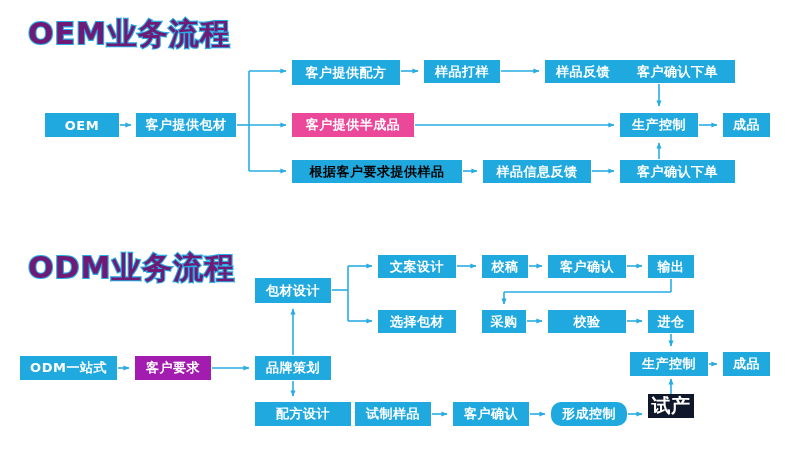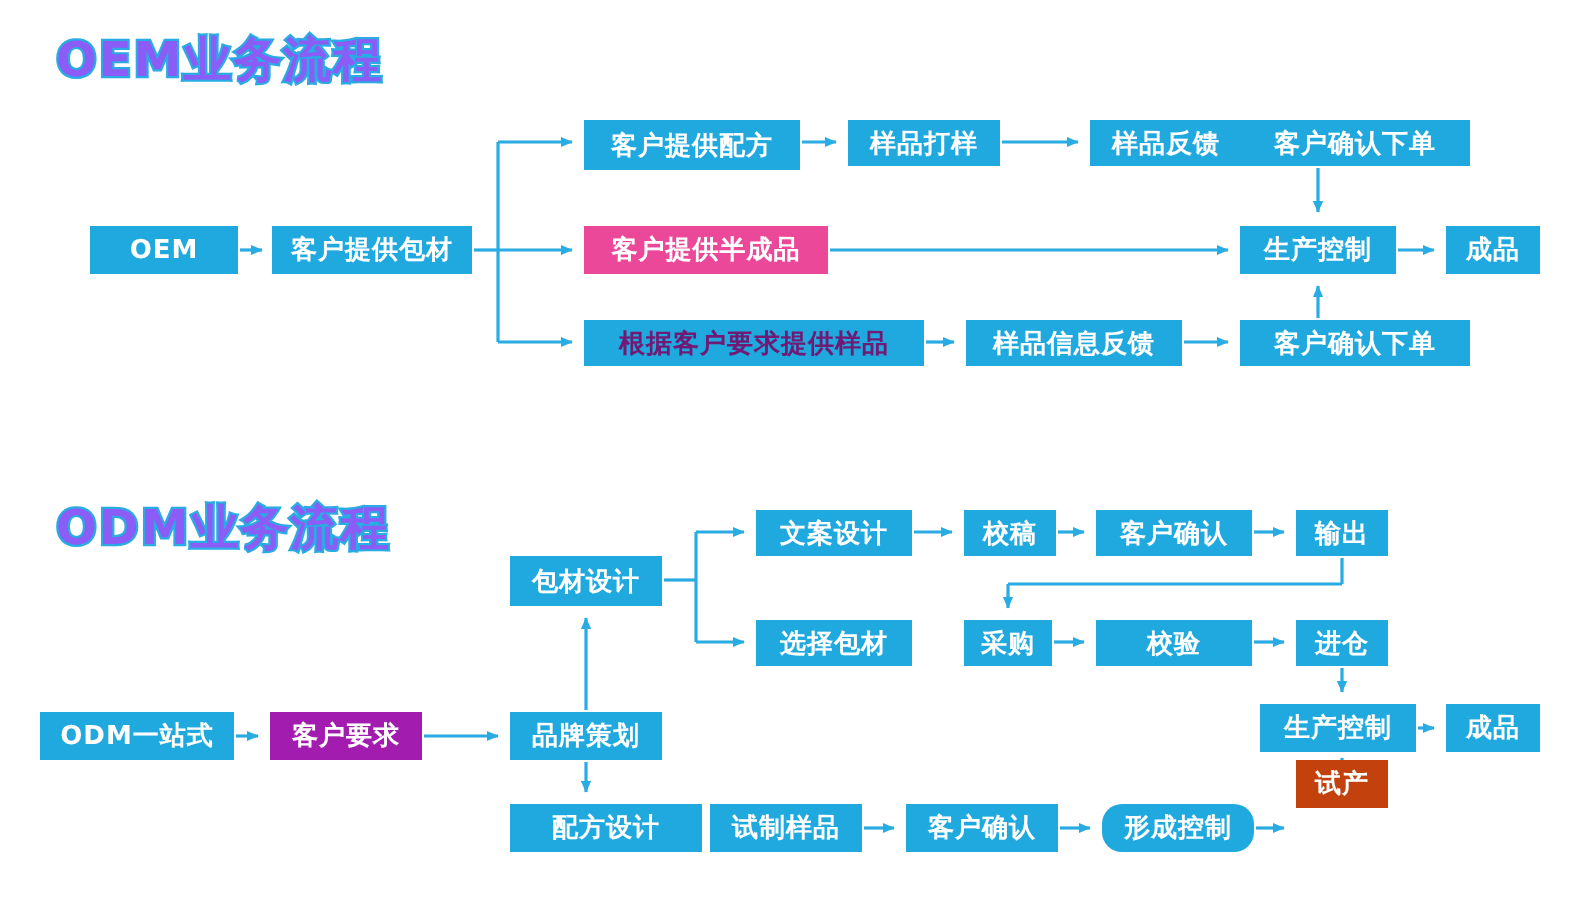--- a/index.html
+++ b/index.html
@@ -19,23 +19,23 @@
     color:#ffffff;
     font-weight:bold;
     display:flex;align-items:center;justify-content:center;
     letter-spacing:0.5px;
     box-sizing:border-box;
     white-space:nowrap;
   }
 
   .section-title{
     position:absolute;
-    font-size:24px;
+    font-size:30px;
     font-weight:bold;
-    color:#8b5cf6;
+    color:#701a75;
     -webkit-text-stroke:2.2px #29ace3;
     paint-order:stroke fill;
     letter-spacing:1px;
     white-space:nowrap;
     text-shadow:
        0 0 0 #29ace3;
   }
 </style>
 </head>
 <body>
@@ -115,21 +115,21 @@
 
   <div class="node" style="left: 45px; top: 113px; width: 74px; height: 24px; font-size: 13px; background: rgb(31, 169, 222); color: rgb(255, 255, 255);">OEM</div>
   <div class="node" style="left: 136px; top: 113px; width: 100px; height: 24px; font-size: 13px; background: rgb(31, 169, 222); color: rgb(255, 255, 255);">客户提供包材</div>
   <div class="node" style="left: 292px; top: 60px; width: 108px; height: 25px; font-size: 13px; background: rgb(31, 169, 222); color: rgb(255, 255, 255);">客户提供配方</div>
   <div class="node" style="left: 424px; top: 60px; width: 76px; height: 23px; font-size: 13px; background: rgb(31, 169, 222); color: rgb(255, 255, 255);">样品打样</div>
   <div class="node" style="left: 545px; top: 60px; width: 76px; height: 23px; font-size: 13px; background: rgb(31, 169, 222); color: rgb(255, 255, 255);">样品反馈</div>
   <div class="node" style="left: 620px; top: 60px; width: 115px; height: 23px; font-size: 13px; background: rgb(31, 169, 222); color: rgb(255, 255, 255);">客户确认下单</div>
   <div class="node" style="left: 292px; top: 113px; width: 122px; height: 24px; font-size: 13px; background: #ec4899; color: rgb(255, 255, 255);">客户提供半成品</div>
   <div class="node" style="left: 620px; top: 113px; width: 78px; height: 24px; font-size: 13px; background: rgb(31, 169, 222); color: rgb(255, 255, 255);">生产控制</div>
   <div class="node" style="left: 723px; top: 113px; width: 47px; height: 24px; font-size: 13px; background: rgb(31, 169, 222); color: rgb(255, 255, 255);">成品</div>
-  <div class="node" style="left: 292px; top: 160px; width: 170px; height: 23px; font-size: 13px; background: rgb(31, 169, 222); color: #701a75;">根据客户要求提供样品</div>
+  <div class="node" style="left: 292px; top: 160px; width: 170px; height: 23px; font-size: 13px; background: rgb(31, 169, 222); color: #000000;">根据客户要求提供样品</div>
   <div class="node" style="left: 483px; top: 160px; width: 108px; height: 23px; font-size: 13px; background: rgb(31, 169, 222); color: rgb(255, 255, 255);">样品信息反馈</div>
   <div class="node" style="left: 620px; top: 160px; width: 115px; height: 23px; font-size: 13px; background: rgb(31, 169, 222); color: rgb(255, 255, 255);">客户确认下单</div>
 
   <div class="node" style="left: 20px; top: 356px; width: 97px; height: 24px; font-size: 13px; background: rgb(31, 169, 222); color: rgb(255, 255, 255);">ODM一站式</div>
   <div class="node" style="left: 135px; top: 356px; width: 76px; height: 24px; font-size: 13px; background: #a21caf; color: rgb(255, 255, 255);">客户要求</div>
   <div class="node" style="left: 255px; top: 356px; width: 76px; height: 24px; font-size: 13px; background: rgb(31, 169, 222); color: rgb(255, 255, 255);">品牌策划</div>
   <div class="node" style="left: 255px; top: 278px; width: 76px; height: 25px; font-size: 13px; background: rgb(31, 169, 222); color: rgb(255, 255, 255);">包材设计</div>
   <div class="node" style="left: 378px; top: 255px; width: 78px; height: 23px; font-size: 13px; background: rgb(31, 169, 222); color: rgb(255, 255, 255);">文案设计</div>
   <div class="node" style="left: 482px; top: 255px; width: 46px; height: 23px; font-size: 13px; background: rgb(31, 169, 222); color: rgb(255, 255, 255);">校稿</div>
   <div class="node" style="left: 548px; top: 255px; width: 78px; height: 23px; font-size: 13px; background: rgb(31, 169, 222); color: rgb(255, 255, 255);">客户确认</div>
@@ -137,15 +137,15 @@
   <div class="node" style="left: 378px; top: 310px; width: 78px; height: 23px; font-size: 13px; background: rgb(31, 169, 222); color: rgb(255, 255, 255);">选择包材</div>
   <div class="node" style="left: 482px; top: 310px; width: 44px; height: 23px; font-size: 13px; background: rgb(31, 169, 222); color: rgb(255, 255, 255);">采购</div>
   <div class="node" style="left: 548px; top: 310px; width: 78px; height: 23px; font-size: 13px; background: rgb(31, 169, 222); color: rgb(255, 255, 255);">校验</div>
   <div class="node" style="left: 648px; top: 310px; width: 46px; height: 23px; font-size: 13px; background: rgb(31, 169, 222); color: rgb(255, 255, 255);">进仓</div>
   <div class="node" style="left: 630px; top: 352px; width: 78px; height: 24px; font-size: 13px; background: rgb(31, 169, 222); color: rgb(255, 255, 255);">生产控制</div>
   <div class="node" style="left: 723px; top: 352px; width: 47px; height: 24px; font-size: 13px; background: rgb(31, 169, 222); color: rgb(255, 255, 255);">成品</div>
   <div class="node" style="left: 255px; top: 402px; width: 96px; height: 24px; font-size: 13px; background: rgb(31, 169, 222); color: rgb(255, 255, 255);">配方设计</div>
   <div class="node" style="left: 355px; top: 402px; width: 76px; height: 24px; font-size: 13px; background: rgb(31, 169, 222); color: rgb(255, 255, 255);">试制样品</div>
   <div class="node" style="left: 453px; top: 402px; width: 76px; height: 24px; font-size: 13px; background: rgb(31, 169, 222); color: rgb(255, 255, 255);">客户确认</div>
   <div class="node" style="left: 551px; top: 402px; width: 76px; height: 24px; font-size: 13px; background: rgb(31, 169, 222); color: rgb(255, 255, 255); border-radius: 10px;">形成控制</div>
-  <div class="node" style="left: 648px; top: 380px; width: 46px; height: 24px; font-size: 13px; background: #c2410c; color: rgb(255, 255, 255);">试产</div>
+  <div class="node" style="left: 648px; top: 394px; width: 46px; height: 24px; font-size: 19px; background: #0f172a; color: rgb(255, 255, 255);">试产</div>
 
 </div>
 
 </body></html>

